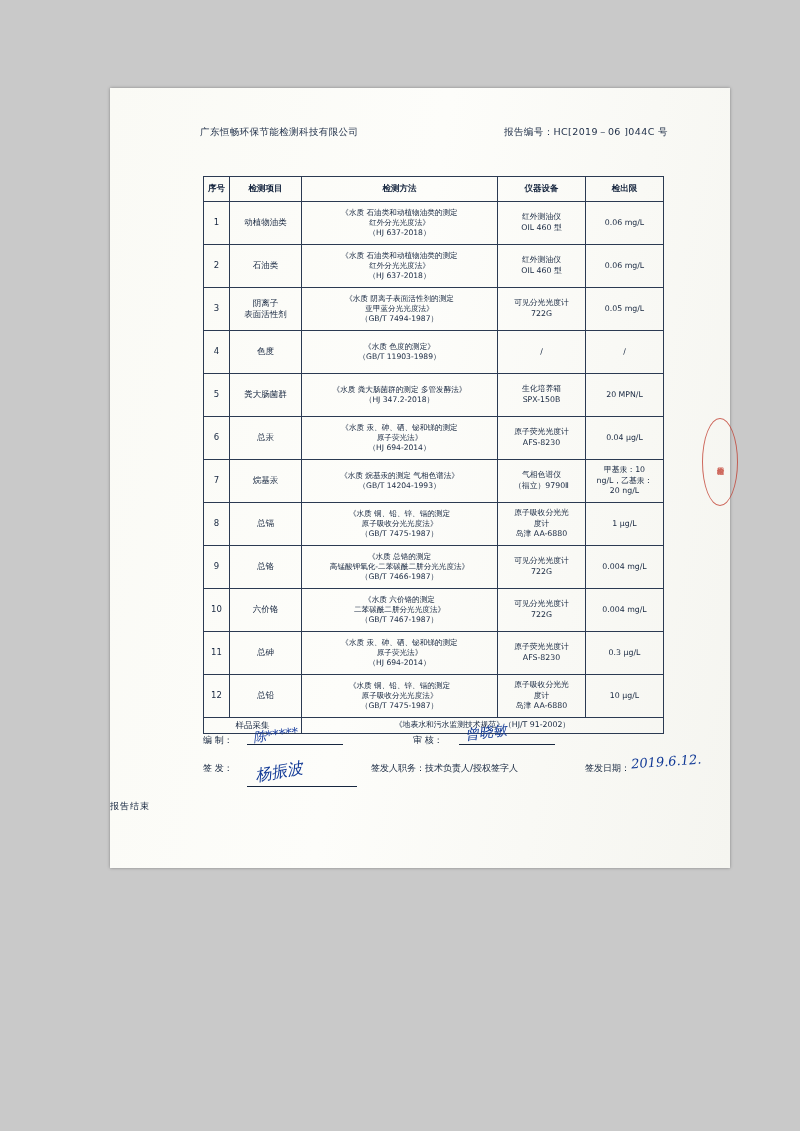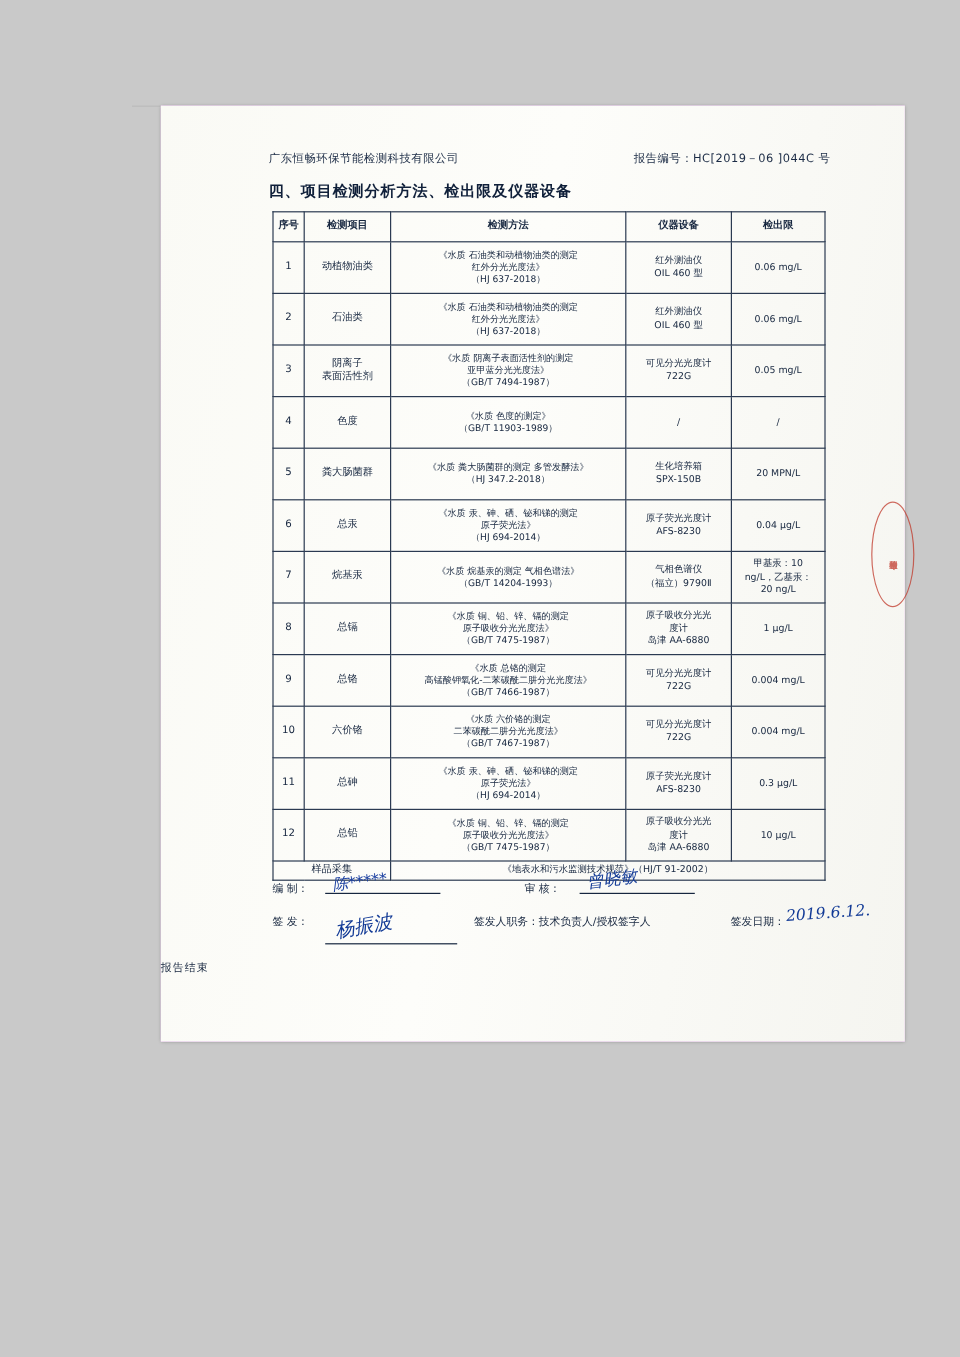--- a/index.html
+++ b/index.html
@@ -12,23 +12,22 @@
     background: #c9c9c9;
     font-family: "DejaVu Sans", "Liberation Sans", sans-serif;
     overflow: hidden;
   }
   .page {
     position: absolute;
     left: 110px;
     top: 88px;
     width: 620px;
     height: 780px;
-    background: #f0abfc;
+    background: #84cc16;
     box-shadow: 0 0 3px rgba(0,0,0,0.35);
-    margin-left: 24px;
   }
   
   .page::before {
     content: "";
     position: absolute;
     left: 0; top: 0; right: 0; bottom: 0;
     background: linear-gradient(100deg, rgba(250,250,245,1) 0%, rgba(253,253,250,1) 45%, rgba(245,245,240,1) 100%);
     pointer-events: none;
   }
   .page-inner {
@@ -180,21 +179,20 @@
 <div class="bg-mark" style="left:150px;top:250px;">·</div>
 
 <div class="page">
   <div class="page-inner">
 
     <div class="doc-header">
       <span class="company-name">广东恒畅环保节能检测科技有限公司</span>
       <span class="report-no">报告编号：HC[2019－06 ]044C 号</span>
     </div>
 
-    <div class="section-title">四、项目检测分析方法、检出限及仪器设备</div>
 
     <table class="main">
       <colgroup>
         <col class="c-no">
           <col class="c-item">
           <col class="c-method">
           <col class="c-equip">
           <col class="c-limit">
       </colgroup>
       <thead>

